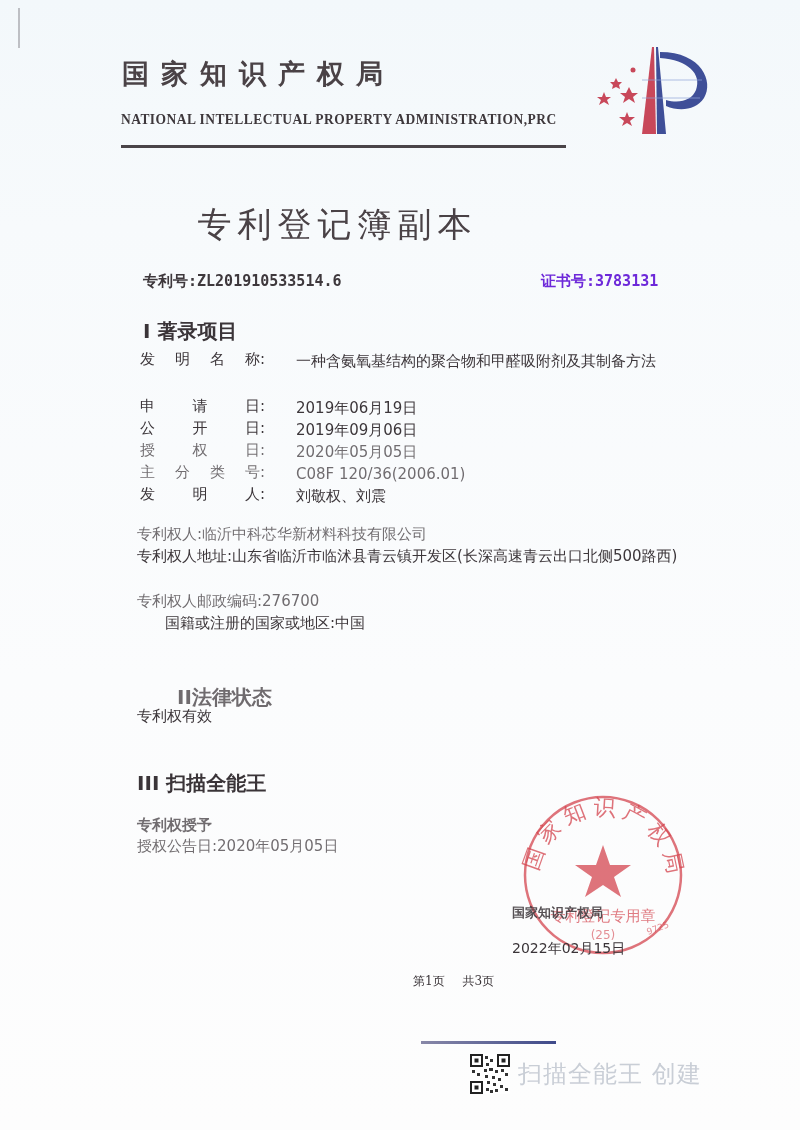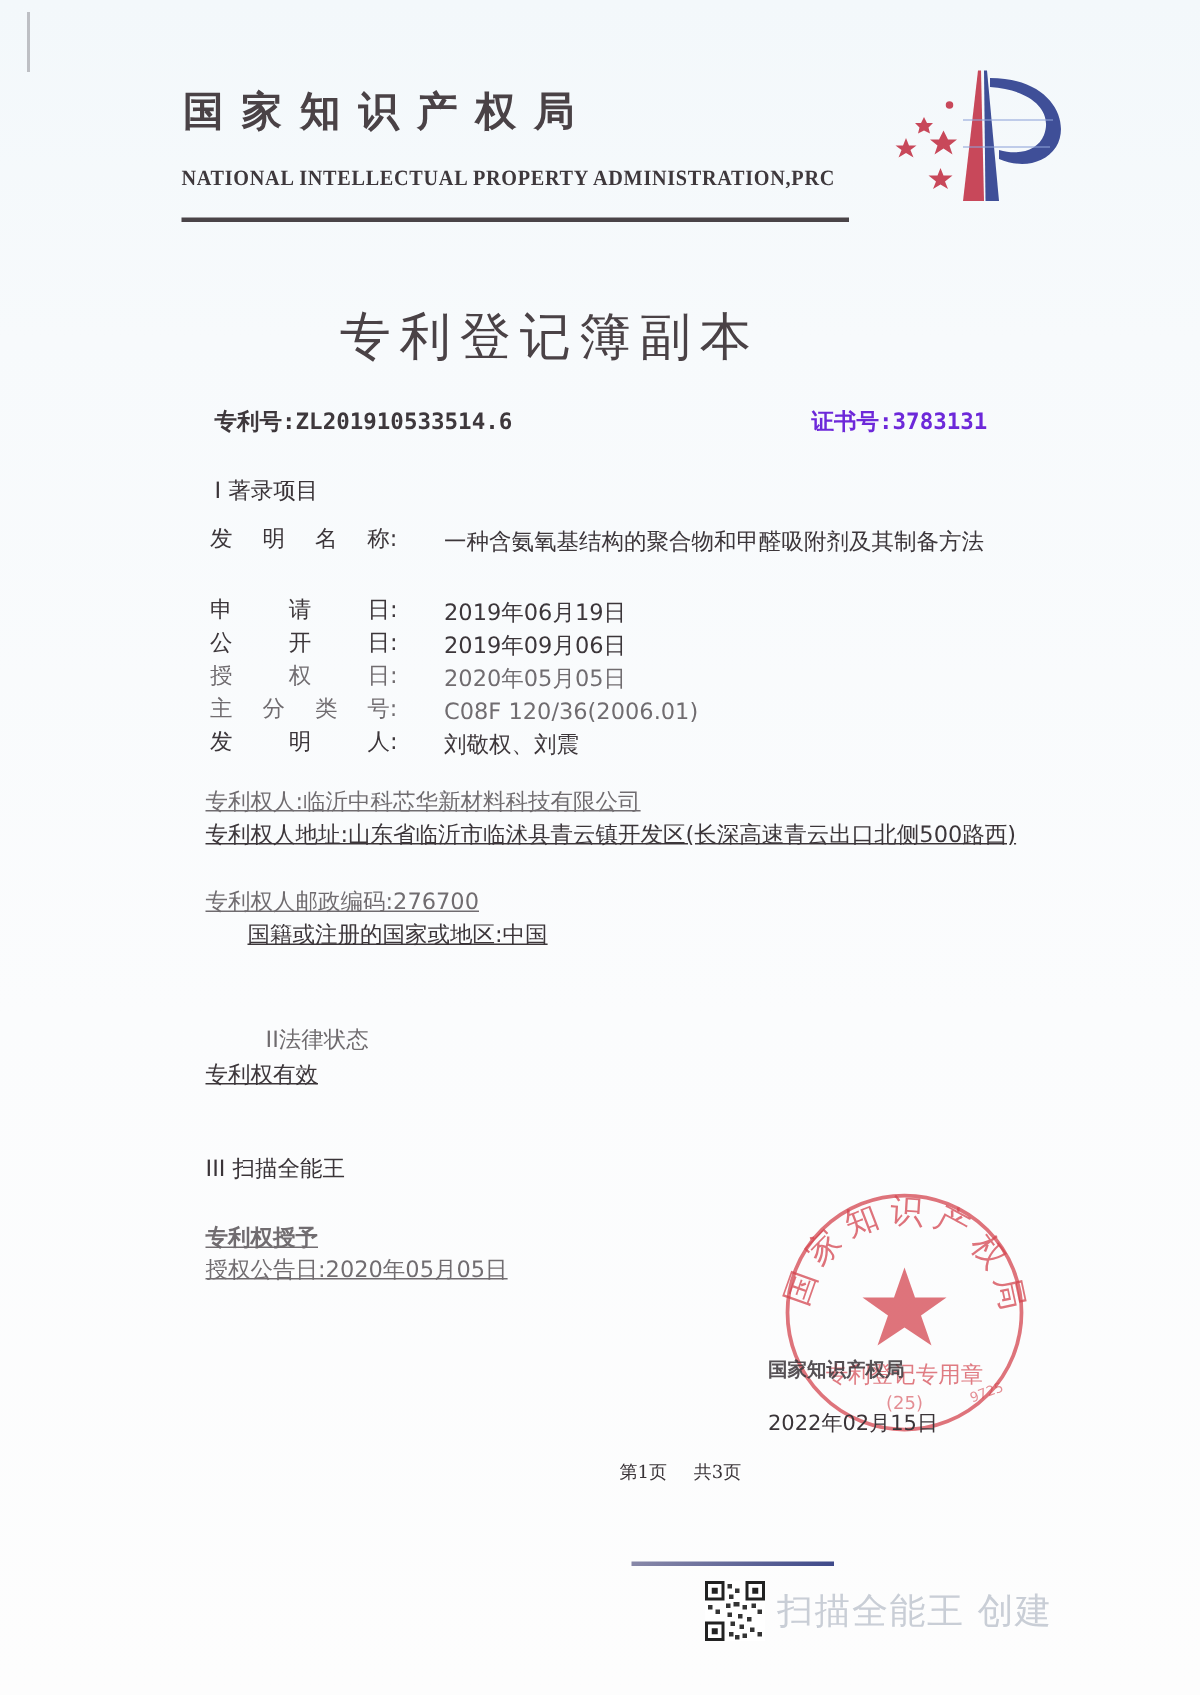--- a/index.html
+++ b/index.html
@@ -27,34 +27,33 @@
     transform: scaleX(0.93); transform-origin: left;
   }
   .header-rule { left: 121px; top: 145px; width: 445px; height: 3px; background: #4a4448; }
   .logo { left: 592px; top: 42px; width: 125px; height: 100px; }
 
   
   .doc-title {
     left: 0; width: 675px; top: 202px; text-align: center;
     font-size: 34px; letter-spacing: 6px; color: #4a4246;
     font-family: "DejaVu Sans", sans-serif;
-    margin-left: 29px;
   }
   .patent-no { left: 143px; top: 272px; font-size: 15px; font-weight: bold; color: #3e383c; font-family: "DejaVu Sans Mono", monospace; text-align: center; }
   .cert-no { left: 541px; top: 272px; font-size: 15px; font-weight: bold; color: #6d28d9; font-family: "DejaVu Sans Mono", monospace; }
 
-  .section-head { font-size: 15px; font-weight: normal; color: #3a3438; font-family: "DejaVu Sans", sans-serif; }
+  .section-head { font-size: 20px; font-weight: bold; color: #3a3438; font-family: "DejaVu Sans", sans-serif; }
   .sec1 { left: 143px; top: 318px; }
 
   .field-row { position: absolute; left: 140px; width: 560px; font-size: 15px; font-family: "DejaVu Sans", sans-serif; color: #3c363a; }
   .field-label { position: absolute; left: 0; width: 125px; display: flex; justify-content: space-between; }
   .field-label span { display: inline-block; }
   .field-value { position: absolute; left: 156px; width: 380px; line-height: 22px; }
 
-  .plain-line { position: absolute; left: 137px; font-size: 15px; font-family: "DejaVu Sans", sans-serif; color: #3c363a; line-height: 22px; text-decoration: underline; }
+  .plain-line { position: absolute; left: 137px; font-size: 15px; font-family: "DejaVu Sans", sans-serif; color: #3c363a; line-height: 22px; }
   .faded { opacity: .72; }
 
   .sec2 { left: 137px; top: 684px; margin-left: 40px; }
   .sec3 { left: 137px; top: 770px; }
 
   .seal { left: 508px; top: 785px; width: 190px; height: 175px; }
   .issuer { left: 512px; top: 904px; font-size: 13px; font-weight: bold; color: #3a3438; font-family: "DejaVu Sans", sans-serif; opacity: .85; }
   .issue-date { left: 512px; top: 926px; font-size: 14px; color: #3a3438; font-family: "DejaVu Sans", sans-serif; margin-top: 14px; }
 
   .page-info { left: 369px; top: 973px; font-size: 12px; color: #3a3438; font-family: "DejaVu Serif", serif; word-spacing: 14px; margin-left: 44px; }

